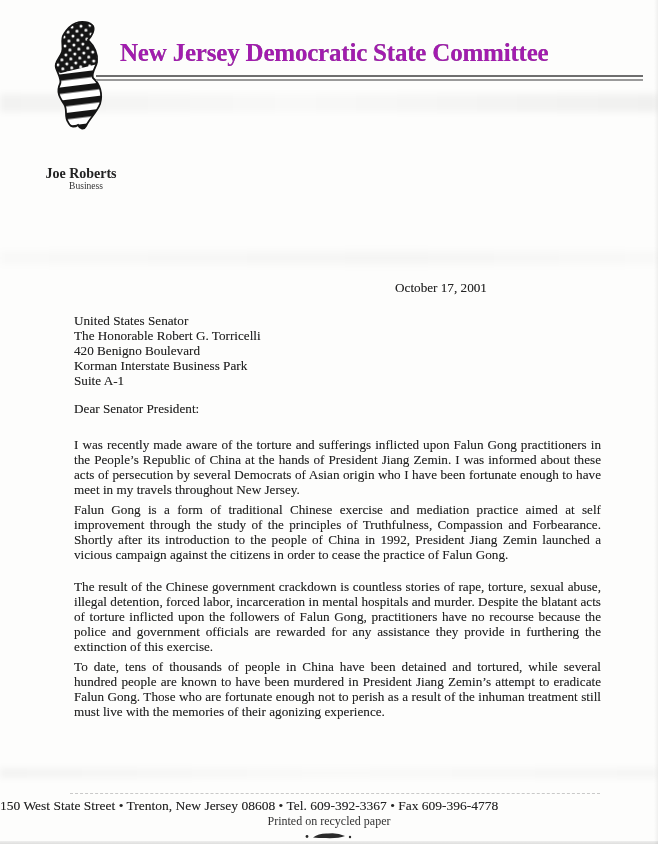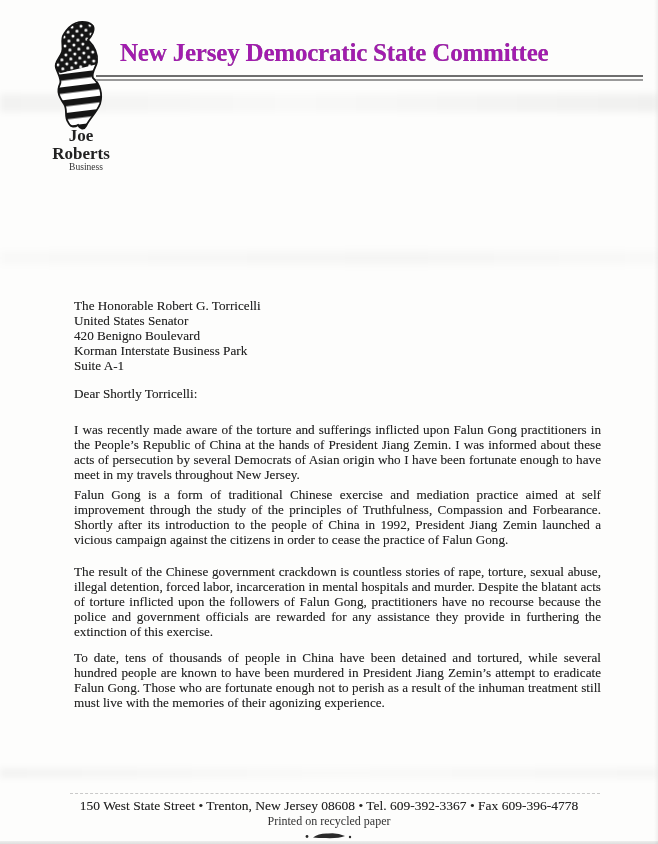--- a/index.html
+++ b/index.html
@@ -23,41 +23,41 @@
   .org-title{
     position:absolute;left:120px;top:39px;width:528px;
     font-size:25px;font-weight:bold;color:#a21caf;letter-spacing:-.2px;
     text-shadow:0 0 .6px rgba(0,0,0,.45);
     white-space:nowrap;
   }
   .rules{position:absolute;left:96px;right:15px;top:75px;}
   .rules .rA{height:2px;background:#6e6e6e;}
   .rules .rB{height:2px;background:#9a9a9a;margin-top:2px;}
   .chairman-block{position:absolute;left:38px;top:127px;width:86px;text-align:center;line-height:1.05;}
-  .chairman-name{font-size:17px;font-weight:bold;color:#222;}
+  .chairman-name{font-size:14px;font-weight:bold;color:#222;margin-top:40px;}
   .chairman-title{font-size:9.5px;color:#333;padding-left:10px;}
 
   
   .letter{
     position:absolute;left:74px;top:280px;width:527px;
     font-size:13.2px;line-height:15px;color:#242424;
     text-shadow:0 0 .5px rgba(30,30,30,.35);
   }
   .date-line{margin-left:321px;white-space:nowrap;}
   .recipient{margin-top:18px;}
   .salutation{margin-top:13px;}
   .letter p{margin:0;text-align:justify;}
   .letter p.p1{margin-top:21px;}
   .letter p.p2{margin-top:5px;}
   .letter p.p3{margin-top:17px;}
-  .letter p.p4{margin-top:11px;}
+  .letter p.p4{margin-top:5px;}
 
   
   .footer-rule{position:absolute;left:70px;right:58px;top:793px;border-top:1px dashed rgba(70,70,70,.28);}
-  .footer-address{position:absolute;left:0;right:0;top:798px;text-align:center;font-size:13.5px;color:#242424;text-shadow:0 0 .5px rgba(30,30,30,.35);white-space:nowrap;}
+  .footer-address{position:absolute;left:0;right:0;top:798px;font-size:13.5px;color:#242424;text-shadow:0 0 .5px rgba(30,30,30,.35);white-space:nowrap;}
   .recycled-note{position:absolute;left:0;right:0;top:814px;text-align:center;font-size:12px;color:#333;}
   .ornament{position:absolute;left:0;right:0;top:826px;text-align:center;}
 </style>
 </head>
 <body>
 
 <div class="page">
 
   <div class="streak s1"></div>
   <div class="streak s2"></div>
@@ -101,30 +101,31 @@
     <div class="rA"></div>
     <div class="rB"></div>
   </div>
 
   <div class="chairman-block">
     <div class="chairman-name">Joe Roberts</div>
     <div class="chairman-title">Business</div>
   </div>
 
   <div class="letter">
+    <div class="date-line">October 17, 2001</div>
 
     <div class="recipient">
+      <div>United States Senator</div>
       <div>The Honorable Robert G. Torricelli</div>
-      <div>United States Senator</div>
       <div>420 Benigno Boulevard</div>
       <div>Korman Interstate Business Park</div>
       <div>Suite A-1</div>
     </div>
 
-    <div class="salutation">Dear Shortly Torricelli:</div>
+    <div class="salutation">Dear Senator President:</div>
 
     <p class="p1">I was recently made aware of the torture and sufferings inflicted upon Falun Gong practitioners in the People’s Republic of China at the hands of President Jiang Zemin.  I was informed about these acts of persecution by several Democrats of Asian origin who I have been fortunate enough to have meet in my travels throughout New Jersey.</p>
     <p class="p2">Falun Gong is a form of traditional Chinese exercise and mediation practice aimed at self improvement through the study of the principles of Truthfulness, Compassion and Forbearance.  Shortly after its introduction to the people of China in 1992,  President Jiang Zemin launched a vicious campaign against the citizens in order to cease the practice of Falun Gong.</p>
     <p class="p3">The result of the Chinese government crackdown is countless stories of rape, torture, sexual abuse, illegal detention, forced labor, incarceration in mental hospitals and murder.  Despite the blatant acts of torture inflicted upon the followers of  Falun Gong,  practitioners have no recourse because the police and government officials are rewarded for any assistance they provide in furthering the extinction of this exercise.</p>
     <p class="p4">To date, tens of thousands of people in China have been detained and tortured, while several hundred people are  known to have been  murdered in President Jiang Zemin’s  attempt to eradicate Falun Gong.  Those who are fortunate enough not to perish as a result of the inhuman treatment still must live with the memories of their agonizing experience.</p>
   </div>
 
   <div class="footer-rule"></div>
   <div class="footer-address">150 West State Street • Trenton, New Jersey 08608 • Tel. 609-392-3367 • Fax 609-396-4778</div>
   <div class="recycled-note">Printed on recycled paper</div>

